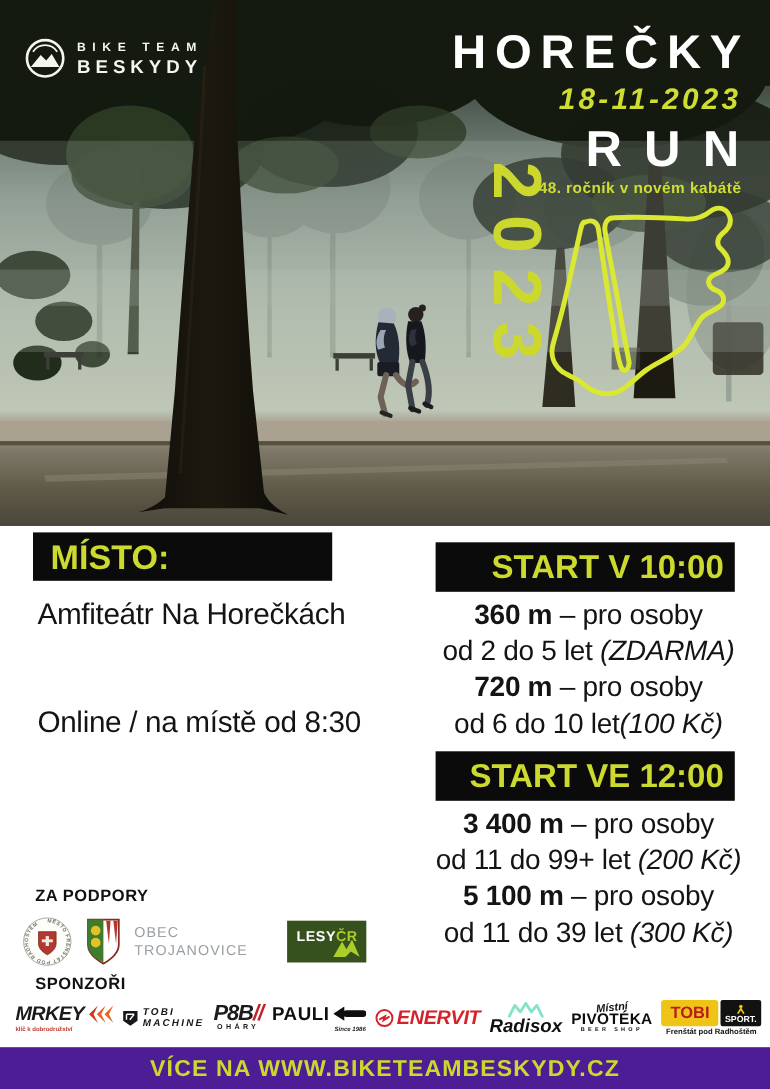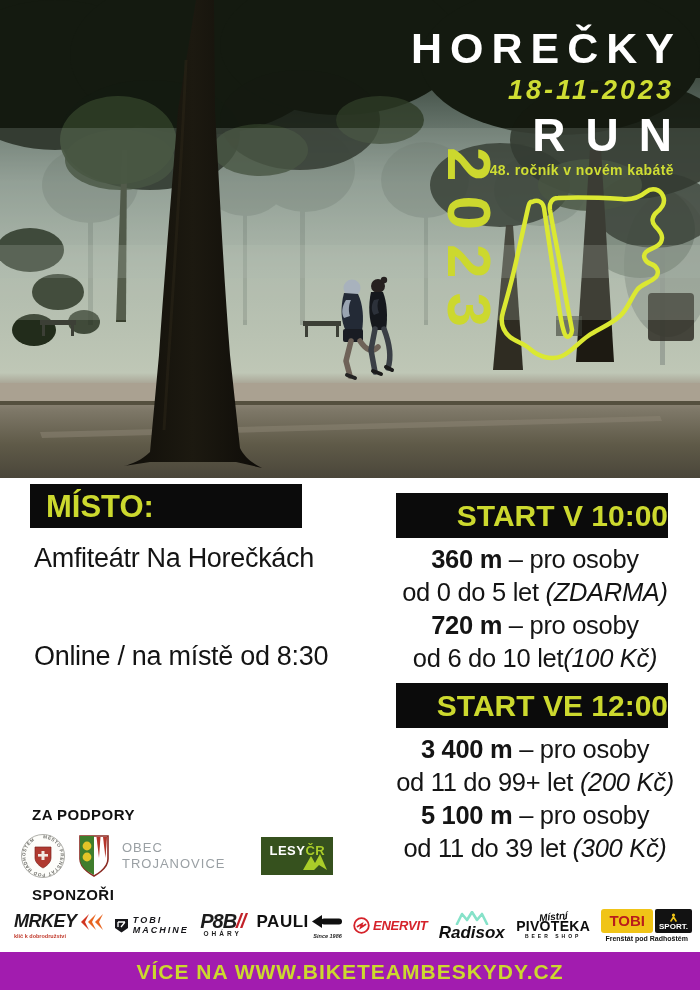--- a/index.html
+++ b/index.html
@@ -26,21 +26,21 @@
     letter-spacing:14px;line-height:64px;text-align:center;
   }
   
   .black-bar{position:absolute;background:#0b0b0b;color:#ccd92e;font-weight:800;}
   .bar-misto,.bar-reg{left:30px;width:272px;height:44px;font-size:31px;line-height:45px;padding-left:16px;box-sizing:border-box;}
   .bar-misto{top:484px;}
   .bar-reg{top:591px;}
   .info-value{position:absolute;left:34px;color:#141414;font-size:27px;letter-spacing:-0.3px;}
   .val-misto{top:543px;}
   .val-reg{top:641px;}
-  .bar-start{left:396px;width:272px;height:45px;font-size:30px;line-height:46px;text-align:right;box-sizing:border-box;}
+  .bar-start{left:396px;width:272px;height:45px;font-size:30px;line-height:46px;text-align:right;padding-right:10px;box-sizing:border-box;}
   .bar-start10{top:493px;}
   .bar-start12{top:683px;}
   .races{position:absolute;left:375px;width:320px;text-align:center;color:#141414;font-size:25.5px;line-height:33px;letter-spacing:-0.3px;}
   .races-10{top:543px;}
   .races-12{top:733px;}
   .races .dist{font-weight:800;}
   .races .price{font-style:italic;}
   
   .sect-label{position:absolute;left:32px;color:#111;font-size:15px;font-weight:800;letter-spacing:0.5px;}
   .lbl-podpory{top:806px;}
@@ -62,33 +62,33 @@
   .rm-lines{display:flex;flex-direction:column;font-style:italic;font-weight:800;font-size:9px;letter-spacing:2px;color:#16161a;line-height:10px;}
   .pohary{position:relative;}
   .p8b{font-size:20px;font-weight:800;font-style:italic;color:#1c1c1c;line-height:17px;letter-spacing:-1px;}
   .p8b .p8{color:#c22128;}
   .ohary{font-size:6.5px;font-weight:800;letter-spacing:3px;color:#1c1c1c;margin-top:0px;}
   .pauli{align-items:flex-end;}
   .pauli-row{display:flex;align-items:center;gap:3px;}
   .pauli-text{font-size:17px;font-weight:800;color:#101010;letter-spacing:0.5px;}
   .since{font-size:5.5px;font-style:italic;font-weight:700;color:#222;margin-top:1px;}
   .enervit{flex-direction:row;gap:3px;align-items:center;}
-  .enervit-text{font-size:13px;font-weight:800;font-style:italic;color:#d5222a;letter-spacing:-0.3px;}
+  .enervit-text{font-size:18px;font-weight:800;font-style:italic;color:#d5222a;letter-spacing:-0.3px;}
   .radisox-text{font-size:17px;font-weight:800;font-style:italic;color:#101010;letter-spacing:0px;line-height:15px;}
   .pivoteka{line-height:1;}
   .piv-script{font-size:10px;font-style:italic;color:#111;transform:rotate(-6deg);margin-bottom:-3px;font-weight:700;}
   .piv-main{font-size:14px;font-weight:800;color:#0d0d0d;letter-spacing:0.3px;}
   .piv-sub{font-size:5px;font-weight:700;letter-spacing:3px;color:#0d0d0d;margin-top:1px;}
   .tobi-row{display:flex;align-items:stretch;gap:2px;}
   .tobi-badge{background:#f0c417;color:#b91c1c;font-size:15px;font-weight:800;padding:4px 8px;border-radius:3px;line-height:16px;}
   .sport-badge{background:#121212;color:#fff;font-size:8px;font-weight:800;padding:2px 4px;border-radius:2px;display:flex;flex-direction:column;align-items:center;justify-content:flex-end;gap:1px;line-height:8px;}
   .tobi-city{font-size:7px;font-weight:800;color:#111;margin-top:2px;}
   
   .bottom-bar{
-    position:absolute;left:0;bottom:0;width:700px;height:38px;background:#a21caf;
+    position:absolute;left:0;bottom:0;width:700px;height:38px;background:#4c1d95;
     color:#ccd82e;font-size:21px;font-weight:800;letter-spacing:1px;
     text-align:center;line-height:39px;
   }
 </style>
 </head>
 <body>
 
 <div class="poster">
 
   <div class="photo">
@@ -240,20 +240,31 @@
            C610 325 598 329 588 336
            C578 343 571 352 562 356
            C550 361 538 356 530 349
            C524 343 516 342 510 337
            C503 331 500 322 503 312
            C507 298 512 280 516 262
            C520 244 525 222 528 208
            C529 204 530 201 532 202 Z" fill="none" stroke="#dbe832" stroke-width="4.5" stroke-linejoin="round" stroke-linecap="round"></path>
     </svg>
 
+    <div class="bt-logo">
+      <svg width="38" height="38" viewBox="0 0 38 38">
+        <circle cx="19" cy="19" r="16.5" fill="none" stroke="#f5f5f2" stroke-width="2.4"></circle>
+        <path d="M8 13 A 13 13 0 0 1 30 13" fill="none" stroke="#f5f5f2" stroke-width="1.6"></path>
+        <path d="M6 27 L15 16 L20 21 L25 15 L32 27 Z" fill="#f5f5f2"></path>
+      </svg>
+      <div class="brand-text">
+        <span class="bt-line1">BIKE TEAM</span>
+        <span class="bt-line2">BESKYDY</span>
+      </div>
+    </div>
 
     <div class="title-block">
       <div class="title-main">HOREČKY</div>
       <div class="title-date">18-11-2023</div>
       <div class="title-run">RUN</div>
       <div class="title-sub">48. ročník v novém kabátě</div>
     </div>
     <div class="year-vert">2023</div>
   </div>
 
@@ -262,21 +273,21 @@
   </div>
   <div class="info-value val-misto">Amfiteátr Na Horečkách</div>
 
   <div class="info-value val-reg">Online / na místě od 8:30</div>
 
   <div class="black-bar bar-start bar-start10">
     <span>START V 10:00</span>
   </div>
   <div class="races races-10">
     <div><span class="dist">360 m</span> <span>– pro osoby</span></div>
-    <div><span>od 0 do 5 let</span> <span class="price">(ZDARMA)</span></div>
+    <div><span>od 2 do 5 let</span> <span class="price">(ZDARMA)</span></div>
     <div><span class="dist">720 m</span> <span>– pro osoby</span></div>
     <div><span>od 6 do 10 let</span><span class="price">(100 Kč)</span></div>
   </div>
 
   <div class="black-bar bar-start bar-start12">
     <span>START VE 12:00</span>
   </div>
   <div class="races races-12">
     <div><span class="dist">3 400 m</span> <span>– pro osoby</span></div>
     <div><span>od 11 do 99+ let</span> <span class="price">(200 Kč)</span></div>

